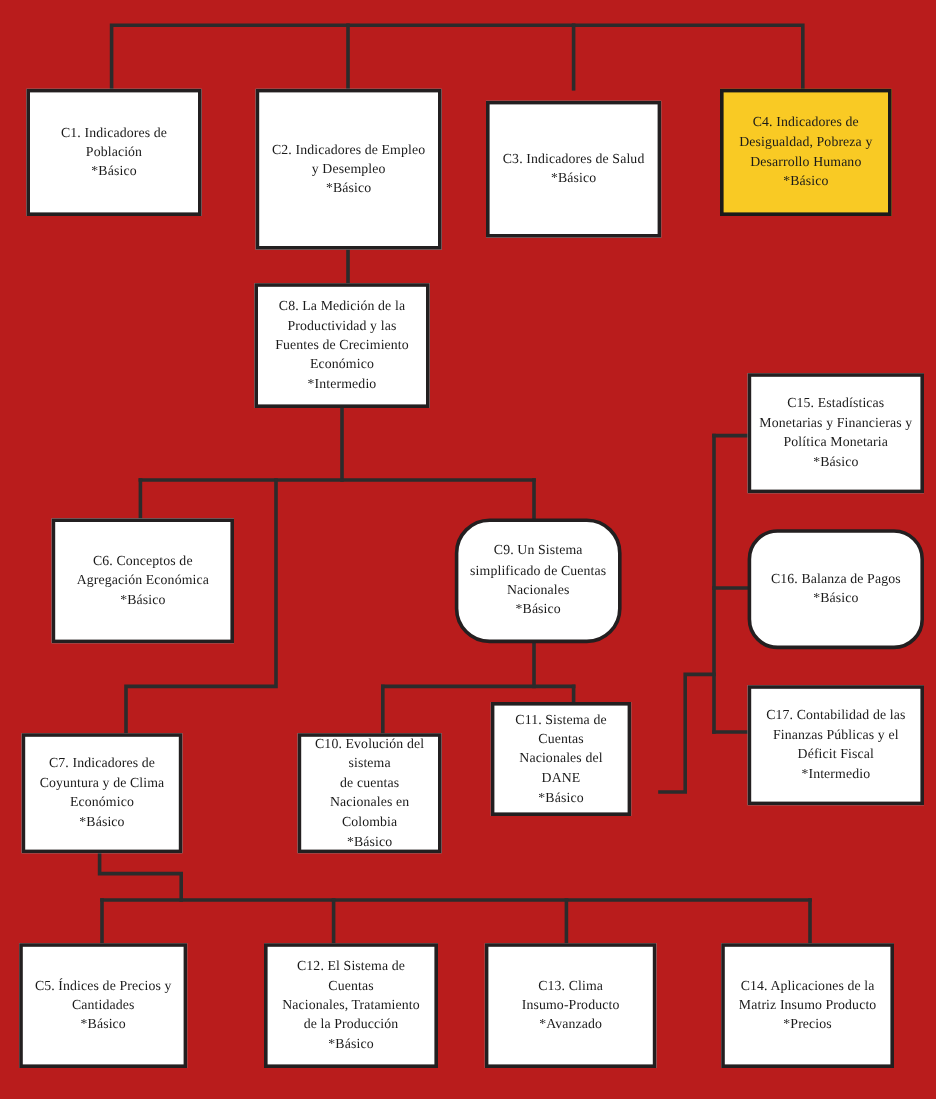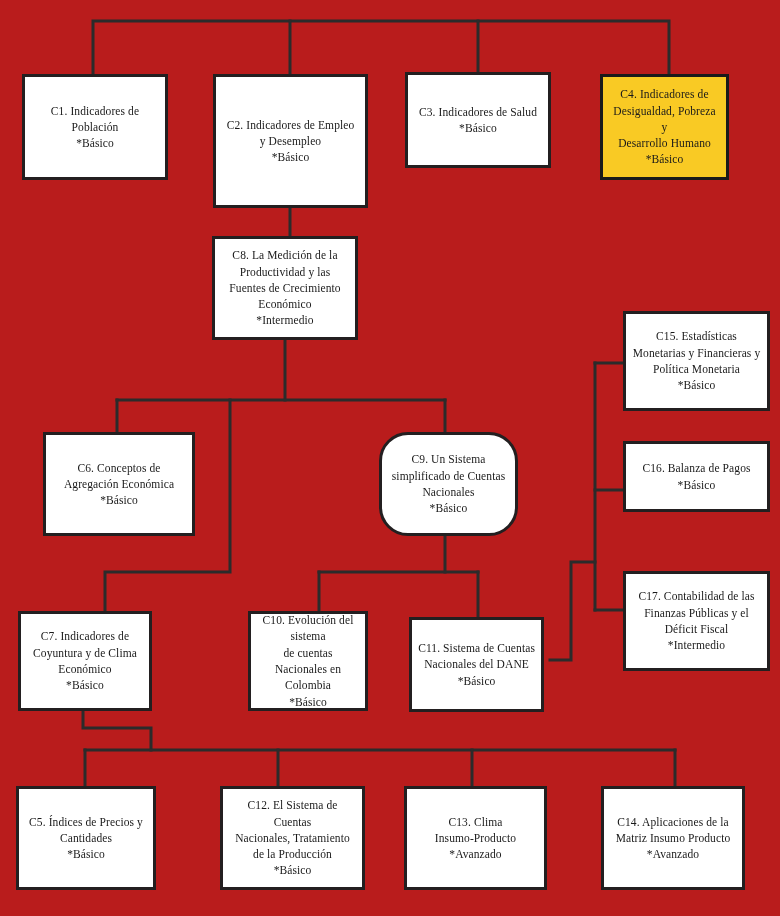--- a/index.html
+++ b/index.html
@@ -83,25 +83,25 @@
       <div class="node" style="left: 22px; top: 74px; width: 146px; height: 106px;">
         <span class="node-label">C1. Indicadores de
 Población
 *Básico</span>
       </div>
       <div class="node" style="left: 213px; top: 74px; width: 155px; height: 134px;">
         <span class="node-label">C2. Indicadores de Empleo
 y Desempleo
 *Básico</span>
       </div>
-      <div class="node" style="left: 405px; top: 72px; width: 146px; height: 96px;">
+      <div class="node" style="left: 405px; top: 84px; width: 146px; height: 114px;">
         <span class="node-label">C3. Indicadores de Salud
 *Básico</span>
       </div>
-      <div class="node highlight" style="left: 600px; top: 74px; width: 129px; height: 106px;">
+      <div class="node highlight" style="left: 600px; top: 74px; width: 143px; height: 106px;">
         <span class="node-label">C4. Indicadores de
 Desigualdad, Pobreza y
 Desarrollo Humano
 *Básico</span>
       </div>
       <div class="node" style="left: 212px; top: 236px; width: 146px; height: 104px;">
         <span class="node-label">C8. La Medición de la
 Productividad y las
 Fuentes de Crecimiento
 Económico
@@ -117,21 +117,21 @@
         <span class="node-label">C6. Conceptos de
 Agregación Económica
 *Básico</span>
       </div>
       <div class="node" style="left: 379px; top: 432px; width: 139px; height: 104px; border-radius: 29px;">
         <span class="node-label">C9. Un Sistema
 simplificado de Cuentas
 Nacionales
 *Básico</span>
       </div>
-      <div class="node" style="left: 623px; top: 441px; width: 147px; height: 71px;">
+      <div class="node" style="left: 623px; top: 441px; width: 147px; height: 100px; border-radius: 25px;">
         <span class="node-label">C16. Balanza de Pagos
 *Básico</span>
       </div>
       <div class="node" style="left: 623px; top: 571px; width: 147px; height: 100px;">
         <span class="node-label">C17. Contabilidad de las
 Finanzas Públicas y el
 Déficit Fiscal
 *Intermedio</span>
       </div>
       <div class="node" style="left: 18px; top: 611px; width: 134px; height: 100px;">
@@ -139,21 +139,21 @@
 Coyuntura y de Clima
 Económico
 *Básico</span>
       </div>
       <div class="node" style="left: 248px; top: 611px; width: 120px; height: 100px;">
         <span class="node-label">C10. Evolución del sistema
 de cuentas Nacionales en
 Colombia
 *Básico</span>
       </div>
-      <div class="node" style="left: 409px; top: 617px; width: 135px; height: 95px; justify-content: flex-end;">
+      <div class="node" style="left: 409px; top: 585px; width: 117px; height: 95px;">
         <span class="node-label">C11. Sistema de Cuentas
 Nacionales del DANE
 *Básico</span>
       </div>
       <div class="node" style="left: 16px; top: 786px; width: 140px; height: 104px;">
         <span class="node-label">C5. Índices de Precios y
 Cantidades
 *Básico</span>
       </div>
       <div class="node" style="left: 208px; top: 786px; width: 145px; height: 104px; margin-left: 12px;">
@@ -163,16 +163,16 @@
 *Básico</span>
       </div>
       <div class="node" style="left: 404px; top: 786px; width: 143px; height: 104px;">
         <span class="node-label">C13. Clima
 Insumo-Producto
 *Avanzado</span>
       </div>
       <div class="node" style="left: 601px; top: 786px; width: 144px; height: 104px;">
         <span class="node-label">C14. Aplicaciones de la
 Matriz Insumo Producto
-*Avanzado</span>
+*Precios</span>
       </div>
     </div>
 </div>
 
 </body></html>

